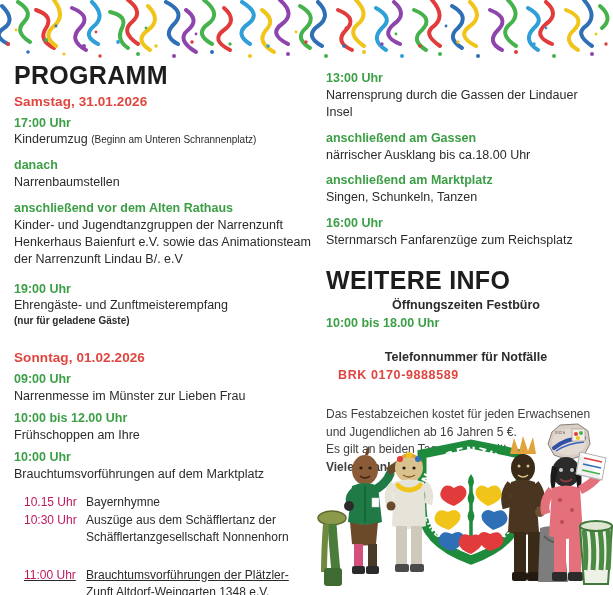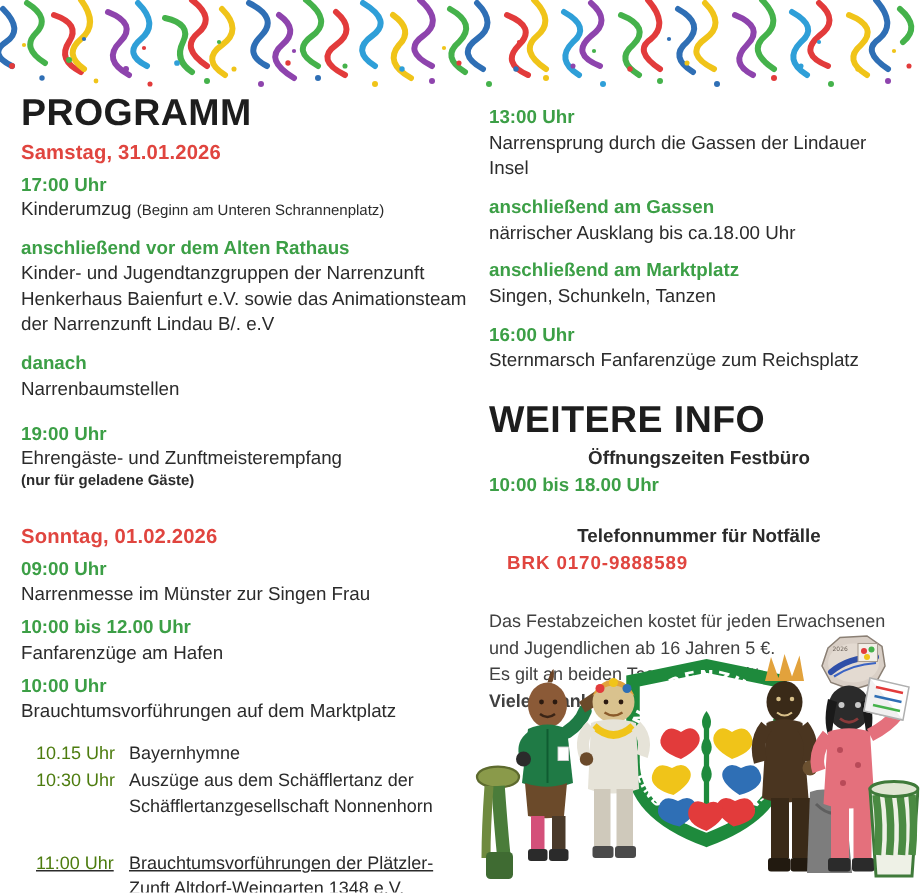--- a/index.html
+++ b/index.html
@@ -44,21 +44,21 @@
   }
   .desc .small {
     font-size:10px; color:#2b2b2b;text-align:center;
   }
   .tiny-note { font-size:10px; font-weight:bold; color:#2b2b2b; line-height:1.3; }
   .block { margin-bottom:9px; }
   .block.tight { margin-bottom:5px; }
 
   
   .grid-row { display:flex; font-size:12px; line-height:1.45; margin-bottom:1px; }
-  .grid-row .g-time { color:#4d7c0f; width:62px; flex:0 0 62px; }
+  .grid-row .g-time { color:#be185d; width:62px; flex:0 0 62px; }
   .grid-row .g-text { color:#2b2b2b; }
   .grid-row .g-text .cont { display:block; padding-left:0; }
   .grid-sp { margin-top:20px;text-decoration:underline; }
 
   
   .info-label { font-size:12.5px; font-weight:bold; color:#2b2b2b; line-height:1.4;text-align:center; }
   .info-value-green { font-size:12.5px; font-weight:bold; color:#3c9f46; line-height:1.4; }
   .info-value-red { font-size:12.5px; font-weight:bold; color:#e0453f; line-height:1.4; letter-spacing:0.6px;padding-left:12px; }
 
   #badge-note { margin-top:22px; position:relative; }
@@ -178,47 +178,47 @@
 
     <div>
       <div class="day-head">Samstag, 31.01.2026</div>
 
       <div class="block">
         <div class="time">17:00 Uhr</div>
         <div class="desc"><span>Kinderumzug</span> <span class="small">(Beginn am Unteren Schrannenplatz)</span></div>
       </div>
 
       <div class="block">
+        <div class="time">danach</div>
+        <div class="desc">Narrenbaumstellen</div>
+      </div>
+
+      <div class="block">
         <div class="time">anschließend vor dem Alten Rathaus</div>
         <div class="desc">Kinder- und Jugendtanzgruppen der Narrenzunft Henkerhaus Baienfurt e.V. sowie das Animationsteam der Narrenzunft Lindau B/. e.V</div>
-      </div>
-
-      <div class="block">
-        <div class="time">danach</div>
-        <div class="desc">Narrenbaumstellen</div>
       </div>
 
       <div class="block" style="margin-top:13px;">
         <div class="time">19:00 Uhr</div>
         <div class="desc">Ehrengäste- und Zunftmeisterempfang</div>
         <div class="tiny-note">(nur für geladene Gäste)</div>
       </div>
     </div>
 
     <div style="margin-top:23px;">
       <div class="day-head">Sonntag, 01.02.2026</div>
 
       <div class="block tight">
         <div class="time">09:00 Uhr</div>
-        <div class="desc">Narrenmesse im Münster zur Singen Frau</div>
+        <div class="desc">Narrenmesse im Münster zur Lieben Frau</div>
       </div>
 
       <div class="block tight">
         <div class="time">10:00 bis 12.00 Uhr</div>
-        <div class="desc">Fanfarenzüge am Hafen</div>
+        <div class="desc">Frühschoppen am Ihre</div>
       </div>
 
       <div class="block tight">
         <div class="time">10:00 Uhr</div>
         <div class="desc">Brauchtumsvorführungen auf dem Marktplatz</div>
       </div>
 
       <div style="margin-top:11px;padding-left:10px;">
         <div class="grid-row">
           <span class="g-time">10.15 Uhr</span>

